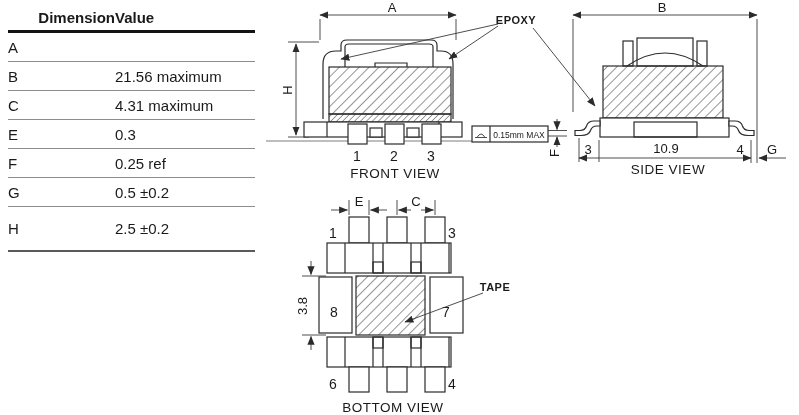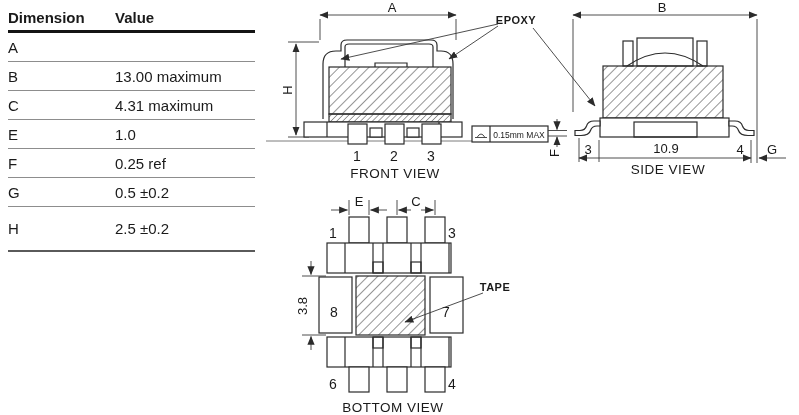--- a/index.html
+++ b/index.html
@@ -2,21 +2,21 @@
 <html><head>
 <meta charset="utf-8">
 <style>
   html,body{margin:0;padding:0;background:#fff;}
   #stage{position:relative;width:799px;height:415px;background:#ffffff;overflow:hidden;
          font-family:"Liberation Sans",sans-serif;color:#1a1a1a;}
   
   .dim-table{position:absolute;left:8px;top:4px;width:247px;}
   .t-head{display:flex;align-items:center;height:26px;font-size:15px;font-weight:bold;
           border-bottom:3px solid #141414;}
-  .t-head span:first-child{width:107px;}
+  .t-head span:first-child{width:107px;text-align:right;}
   .t-row{display:flex;align-items:center;height:28px;font-size:15px;
          border-bottom:1px solid #8d8d8d;}
   .t-row span:first-child{width:107px;}
   .t-row.last{height:43px;border-bottom:2px solid #5a5a5a;}
   
   svg{position:absolute;left:0;top:0;}
   .outline{fill:none;stroke:#2b2b2b;stroke-width:1.2;}
   .solid{fill:#ffffff;stroke:#2b2b2b;stroke-width:1.2;}
   .hatched{fill:url(#hatch);stroke:#2b2b2b;stroke-width:1.2;}
   .dense{fill:url(#dense);stroke:#2b2b2b;stroke-width:1.2;}
@@ -37,29 +37,29 @@
   <div class="dim-table">
     <div class="t-head">
       <span>Dimension</span>
       <span>Value</span>
     </div>
     <div class="t-row">
       <span>A</span>
     </div>
     <div class="t-row">
       <span>B</span>
-      <span>13.00 maximum</span>
+      <span>21.56 maximum</span>
     </div>
     <div class="t-row">
       <span>C</span>
       <span>4.31 maximum</span>
     </div>
     <div class="t-row">
       <span>E</span>
-      <span>1.0</span>
+      <span>0.3</span>
     </div>
     <div class="t-row">
       <span>F</span>
       <span>0.25 ref</span>
     </div>
     <div class="t-row">
       <span>G</span>
       <span>0.5 ±0.2</span>
     </div>
     <div class="t-row last">

